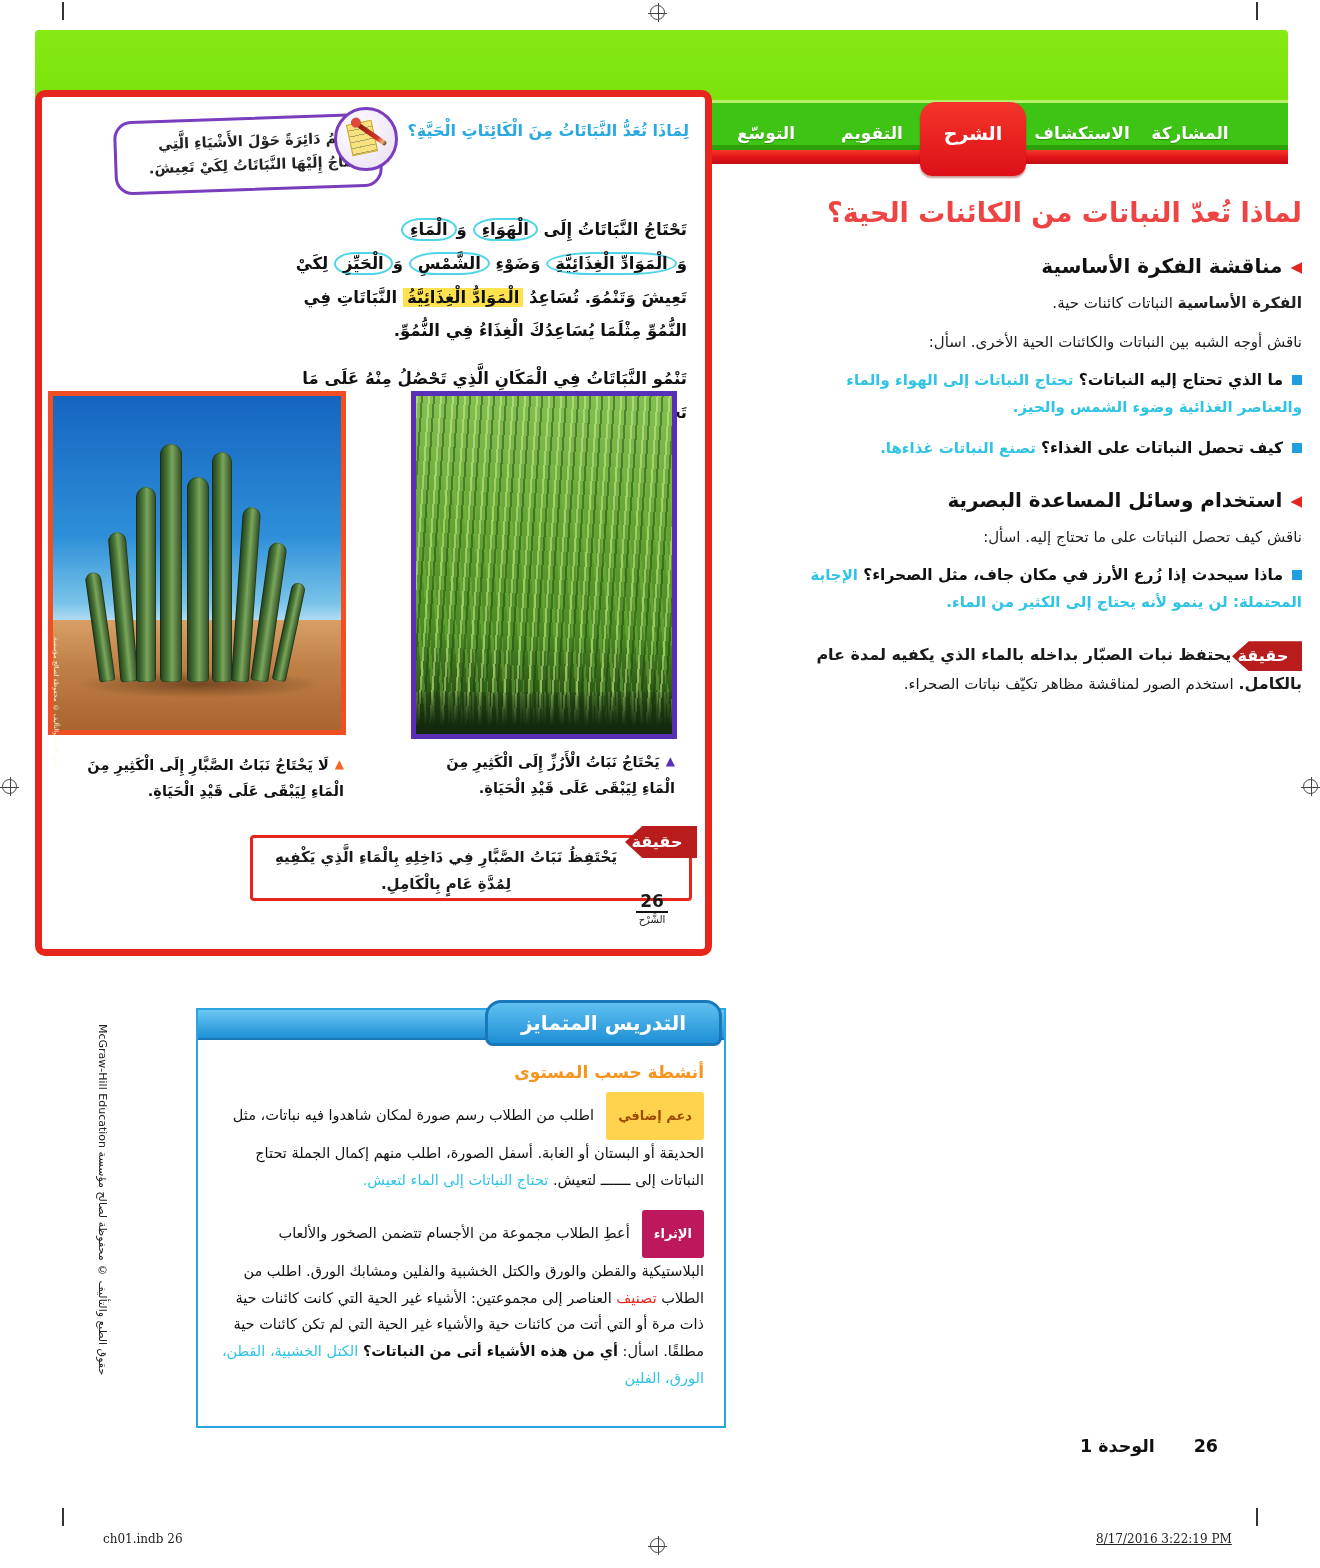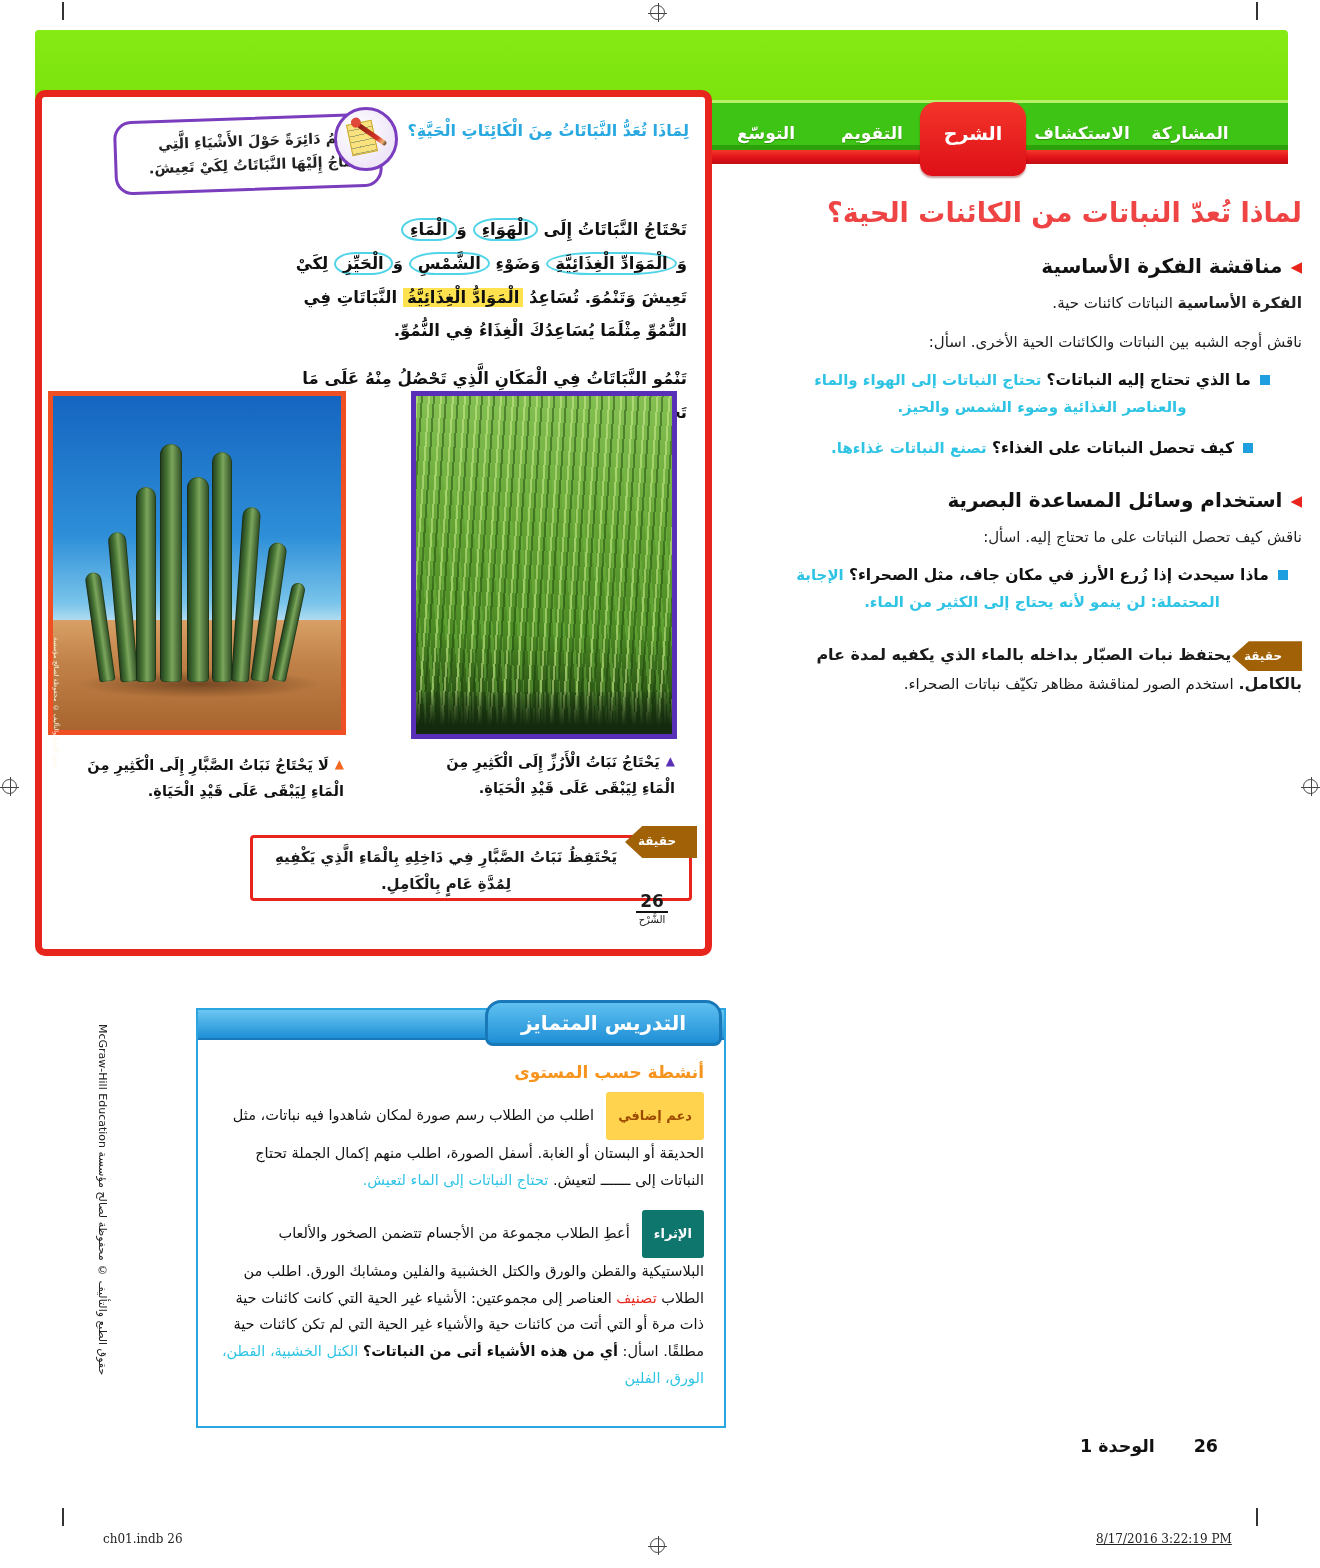--- a/index.html
+++ b/index.html
@@ -42,50 +42,50 @@
   .photo-rice{right:28px;top:294px;width:266px;height:348px;border:5px solid #5a2fb8;background:linear-gradient(180deg,#86c054 0%,#63a233 40%,#4c8a24 70%,#2e5816 88%,#1c3a10 100%);}
   .photo-rice::before{content:"";position:absolute;inset:0;background:repeating-linear-gradient(94deg,rgba(215,242,150,.5) 0 2px,transparent 2px 5px,rgba(20,60,10,.45) 5px 7px,transparent 7px 12px),repeating-linear-gradient(86deg,rgba(120,190,70,.4) 0 3px,transparent 3px 9px);}
   .photo-rice::after{content:"";position:absolute;left:0;right:0;bottom:0;height:42px;background:linear-gradient(180deg,rgba(10,30,8,.15),#142a0e 80%),repeating-linear-gradient(90deg,rgba(170,210,120,.35) 0 2px,transparent 2px 8px);}
   .caption{position:absolute;direction:rtl;text-align:right;font-weight:bold;font-size:14.5px;line-height:1.8;color:#111;}
   .cap-rice{right:30px;top:652px;width:252px;}
   .cap-cactus{left:30px;top:655px;width:272px;}
   .tri{font-size:12px;vertical-align:2px;margin-left:6px;}
   .tri-purple{color:#5a2fb8;}
   .tri-orange{color:#f26822;}
   .fact-box{position:absolute;left:208px;top:738px;width:442px;height:66px;border:3px solid #e8251c;border-radius:4px;box-sizing:border-box;direction:rtl;text-align:center;font-weight:bold;font-size:15px;line-height:1.8;padding:6px 64px 6px 14px;}
-  .fact-flag{position:absolute;background:#a16207;color:#fff;font-size:12px;font-weight:bold;display:flex;align-items:center;justify-content:center;clip-path:polygon(0 50%,24% 0,100% 0,100% 100%,24% 100%);}
+  .fact-flag{position:absolute;background:#b91c1c;color:#fff;font-size:16px;font-weight:bold;display:flex;align-items:center;justify-content:center;clip-path:polygon(0 50%,24% 0,100% 0,100% 100%,24% 100%);}
   .fact-box .fact-flag{right:-8px;top:-12px;width:72px;height:32px;padding-right:8px;box-sizing:border-box;}
   .pgnum{position:absolute;left:588px;top:794px;width:44px;text-align:center;}
   .pgnum .n{font-weight:bold;font-size:17px;border-bottom:2px solid #111;display:inline-block;padding:0 4px;}
   .pgnum .l{display:block;font-size:10px;margin-top:1px;direction:rtl;}
   
   .teacher{position:absolute;left:782px;top:192px;width:520px;direction:rtl;text-align:right;}
   .t-title{color:#ef4444;font-weight:bold;font-size:27px;line-height:1.55;margin:0 0 20px 0;}
   .t-h{font-weight:bold;font-size:20px;color:#111;margin:0 0 12px 0;}
   .t-h .arrow{color:#e8251c;font-size:15px;margin-left:8px;vertical-align:1px;}
   .t-p{font-size:15px;line-height:1.75;margin:0 0 12px 0;color:#222;}
   .t-lead b{font-size:15.5px;}
-  .t-bullet{font-size:15px;line-height:1.75;margin:0 0 14px 0;text-align:center;}
+  .t-bullet{font-size:15px;line-height:1.75;margin:0 0 14px 0;}
   .sq{display:inline-block;width:10px;height:10px;background:#1f9fe0;margin-left:9px;}
   .q{font-weight:bold;color:#111;font-size:15.5px;}
   .a{color:#2fc4e4;font-weight:bold;}
   .t-h2{margin-top:26px;}
   .t-fact{margin-top:26px;font-size:15px;line-height:1.8;}
   .t-fact .fact-flag{float:right;width:70px;height:30px;margin-left:8px;margin-bottom:2px;padding-right:8px;box-sizing:border-box;}
   .t-fact b{font-size:16px;}
   
   .diffbox{position:absolute;left:196px;top:1008px;width:530px;height:420px;border:2.5px solid #2aa5df;box-sizing:border-box;z-index:1;background:#fff;}
   .diffband{position:absolute;left:0;top:0;right:0;height:28px;background:linear-gradient(180deg,#6cc7f2,#1e8fd6);border-bottom:2px solid #1878b8;}
   .difftab{position:absolute;top:-10px;right:2px;width:237px;height:46px;background:linear-gradient(180deg,#5fc0f0,#1e8fd6);border:3px solid #1878b8;border-radius:16px 16px 8px 8px;box-sizing:border-box;color:#fff;font-weight:bold;font-size:20px;display:flex;align-items:center;justify-content:center;direction:rtl;}
   .diffcontent{position:absolute;left:16px;right:20px;top:46px;direction:rtl;text-align:right;}
   .diff-h{color:#f7941e;font-weight:bold;font-size:17px;margin:6px 0 10px 0;}
   .diff-p{font-size:14.5px;line-height:1.85;margin:0 0 16px 0;color:#111;}
   .badge{display:inline-block;font-weight:bold;font-size:13px;padding:12px 12px;border-radius:3px;margin-left:12px;}
   .badge-support{background:#ffd34d;color:#9c4a00;}
-  .badge-enrich{background:#0f766e;color:#ffffff;}
+  .badge-enrich{background:#be185d;color:#ffffff;}
   
   .credit-v{position:absolute;left:84px;top:195px;height:240px;writing-mode:vertical-rl;transform:rotate(180deg);font-size:8px;color:#555;letter-spacing:.3px;}
   .copyright-v{position:absolute;left:96px;top:955px;height:420px;writing-mode:vertical-rl;direction:rtl;font-size:11px;color:#222;}
   .photo-copy-v{position:absolute;left:10px;top:495px;height:178px;writing-mode:vertical-rl;direction:rtl;font-size:6.5px;color:rgba(255,246,228,.92);z-index:5;}
   
   .unit-footer{position:absolute;left:1080px;top:1436px;width:138px;display:flex;justify-content:space-between;direction:rtl;font-weight:bold;font-size:17.5px;color:#111;}
   .print-note{position:absolute;top:1532px;font-family:"DejaVu Serif", serif;font-size:12px;color:#222;}
   .print-left{left:103px;}
   .print-right{left:1096px;text-decoration:underline;}
 </style>

